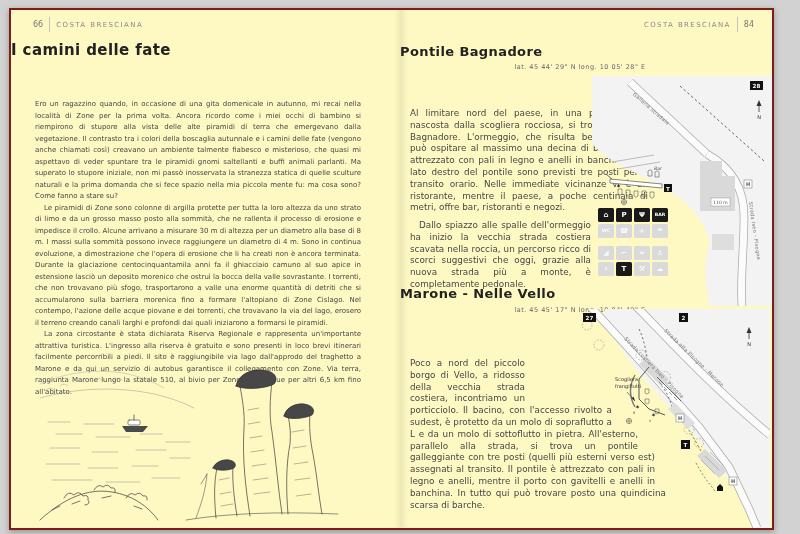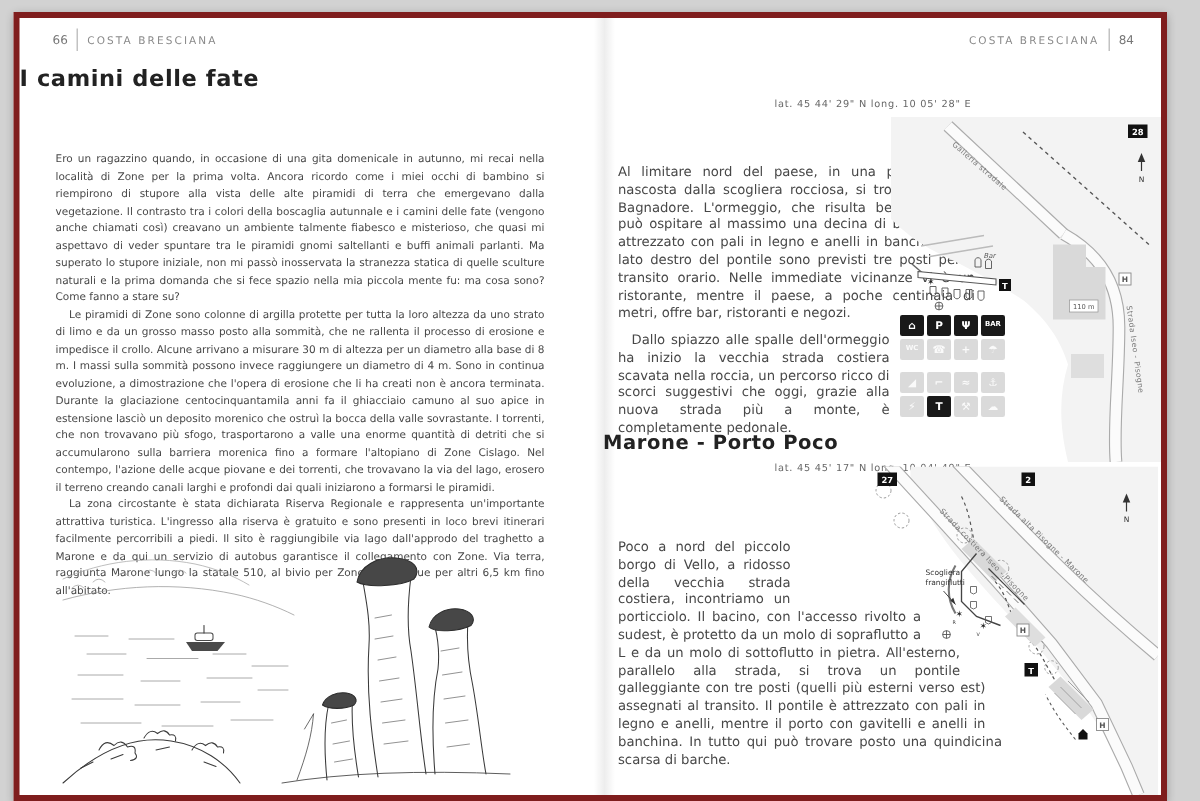--- a/index.html
+++ b/index.html
@@ -1,18 +1,18 @@
 <!DOCTYPE html>
 <html><head>
 <meta charset="utf-8">
 <style>
   html,body{margin:0;padding:0;width:800px;height:534px;overflow:hidden;
     background:#d2d2d2;font-family:"DejaVu Sans",sans-serif;}
   #spread{position:absolute;left:9px;top:8px;width:761px;height:518px;
-    background:#ffffff;border:4px solid #7f1d1d;box-shadow:0 2px 6px rgba(0,0,0,.30);}
+    background:#fef9c3;border:2px solid #7f1d1d;box-shadow:0 2px 6px rgba(0,0,0,.30);}
   .page{position:absolute;top:0;height:518px;}
   #page-left{left:0;width:389px;}
   #page-right{left:389px;width:372px;}
   #gutter{position:absolute;left:383px;top:0;width:14px;height:518px;
     background:linear-gradient(to right,rgba(0,0,0,0),rgba(0,0,0,0.07) 50%,rgba(0,0,0,0));}
   .runhead{position:absolute;top:7px;display:flex;align-items:center;gap:6px;
     color:#8a8a8a;font-size:7px;letter-spacing:1.4px;}
   .runhead .pnum{font-size:8px;color:#777;letter-spacing:0;}
   .runhead .rule{width:1px;height:15px;background:#c2c2c2;}
   .art-title{position:absolute;left:0;width:100%;text-align:left;
@@ -100,20 +100,21 @@
 
   <div id="gutter"></div>
 
   <div class="page" id="page-right">
     <div class="runhead" style="right:18px;">
       <span>COSTA BRESCIANA</span>
       <span class="rule"></span>
       <span class="pnum">84</span>
     </div>
 
+    <div class="art-title sec-title" style="top:34px;width:360px;">Pontile Bagnadore</div>
     <div class="coords" style="top:53px;width:360px;">lat. 45 44' 29" N   long. 10 05' 28" E</div>
 
     <div class="bodytext rp-text" id="bagnadore-p1">Al limitare nord del paese, in una piccola ansa nascosta dalla scogliera rocciosa, si trova il pontile Bagnadore. L'ormeggio, che risulta ben ridossato, può ospitare al massimo una decina di barche ed è attrezzato con pali in legno e anelli in banchina. Sul lato destro del pontile sono previsti tre posti per il transito orario. Nelle immediate vicinanze vi è un ristorante, mentre il paese, a poche centinaia di metri, offre bar, ristoranti e negozi.</div>
     <div class="bodytext rp-text" id="bagnadore-p2">Dallo spiazzo alle spalle dell'ormeggio ha inizio la vecchia strada costiera scavata nella roccia, un percorso ricco di scorci suggestivi che oggi, grazie alla nuova strada più a monte, è completamente pedonale.</div>
 
     <svg class="svgmap" style="left:192px;top:66px;" width="180" height="230" viewBox="0 0 180 230">
       <path d="M0,55 L0,0 L180,0 L180,230 L118,230 C112,205 112,185 118,165 C112,145 100,132 88,122 C70,110 50,100 30,90 C18,84 8,76 0,68 Z" fill="#f3f3f3"></path>
 
       <path d="M38,6 L115,78" stroke="#ababab" stroke-width="8.5" fill="none"></path>
       <path d="M38,6 L115,78" stroke="#fbfbfb" stroke-width="7" fill="none"></path>
@@ -170,21 +171,21 @@
         <div class="tile">◢</div>
         <div class="tile">⌐</div>
         <div class="tile">≈</div>
         <div class="tile">⚓</div>
         <div class="tile">⚡</div>
         <div class="tile active">T</div>
         <div class="tile">⚒</div>
         <div class="tile">☁</div>
       </div>
 
-    <div class="art-title sec-title" style="top:276px;width:360px;">Marone - Porto Poco</div>
+    <div class="art-title sec-title" style="top:276px;width:360px;">Marone - Nelle Vello</div>
     <div class="coords" style="top:296px;width:360px;">lat. 45 45' 17" N   long. 10 04' 49" E</div>
 
     <svg class="svgmap" style="left:177px;top:299px;" width="193" height="219" viewBox="0 0 193 219">
       <path d="M28,0 L193,0 L193,219 L176,219 C168,196 160,182 150,168 C135,146 118,126 100,106 C85,90 70,74 56,56 C45,42 36,26 28,10 Z" fill="#f3f3f3"></path>
 
       <path d="M58,-4 C95,34 135,78 193,126" stroke="#ababab" stroke-width="8.5" fill="none"></path>
       <path d="M58,-4 C95,34 135,78 193,126" stroke="#fbfbfb" stroke-width="7" fill="none"></path>
 
       <path d="M12,-4 L45,32 L85,76 L122,118 L152,158 L172,200 L180,219" stroke="#ababab" stroke-width="8.5" fill="none"></path>
       <path d="M12,-4 L45,32 L85,76 L122,118 L152,158 L172,200 L180,219" stroke="#fbfbfb" stroke-width="7" fill="none"></path>

